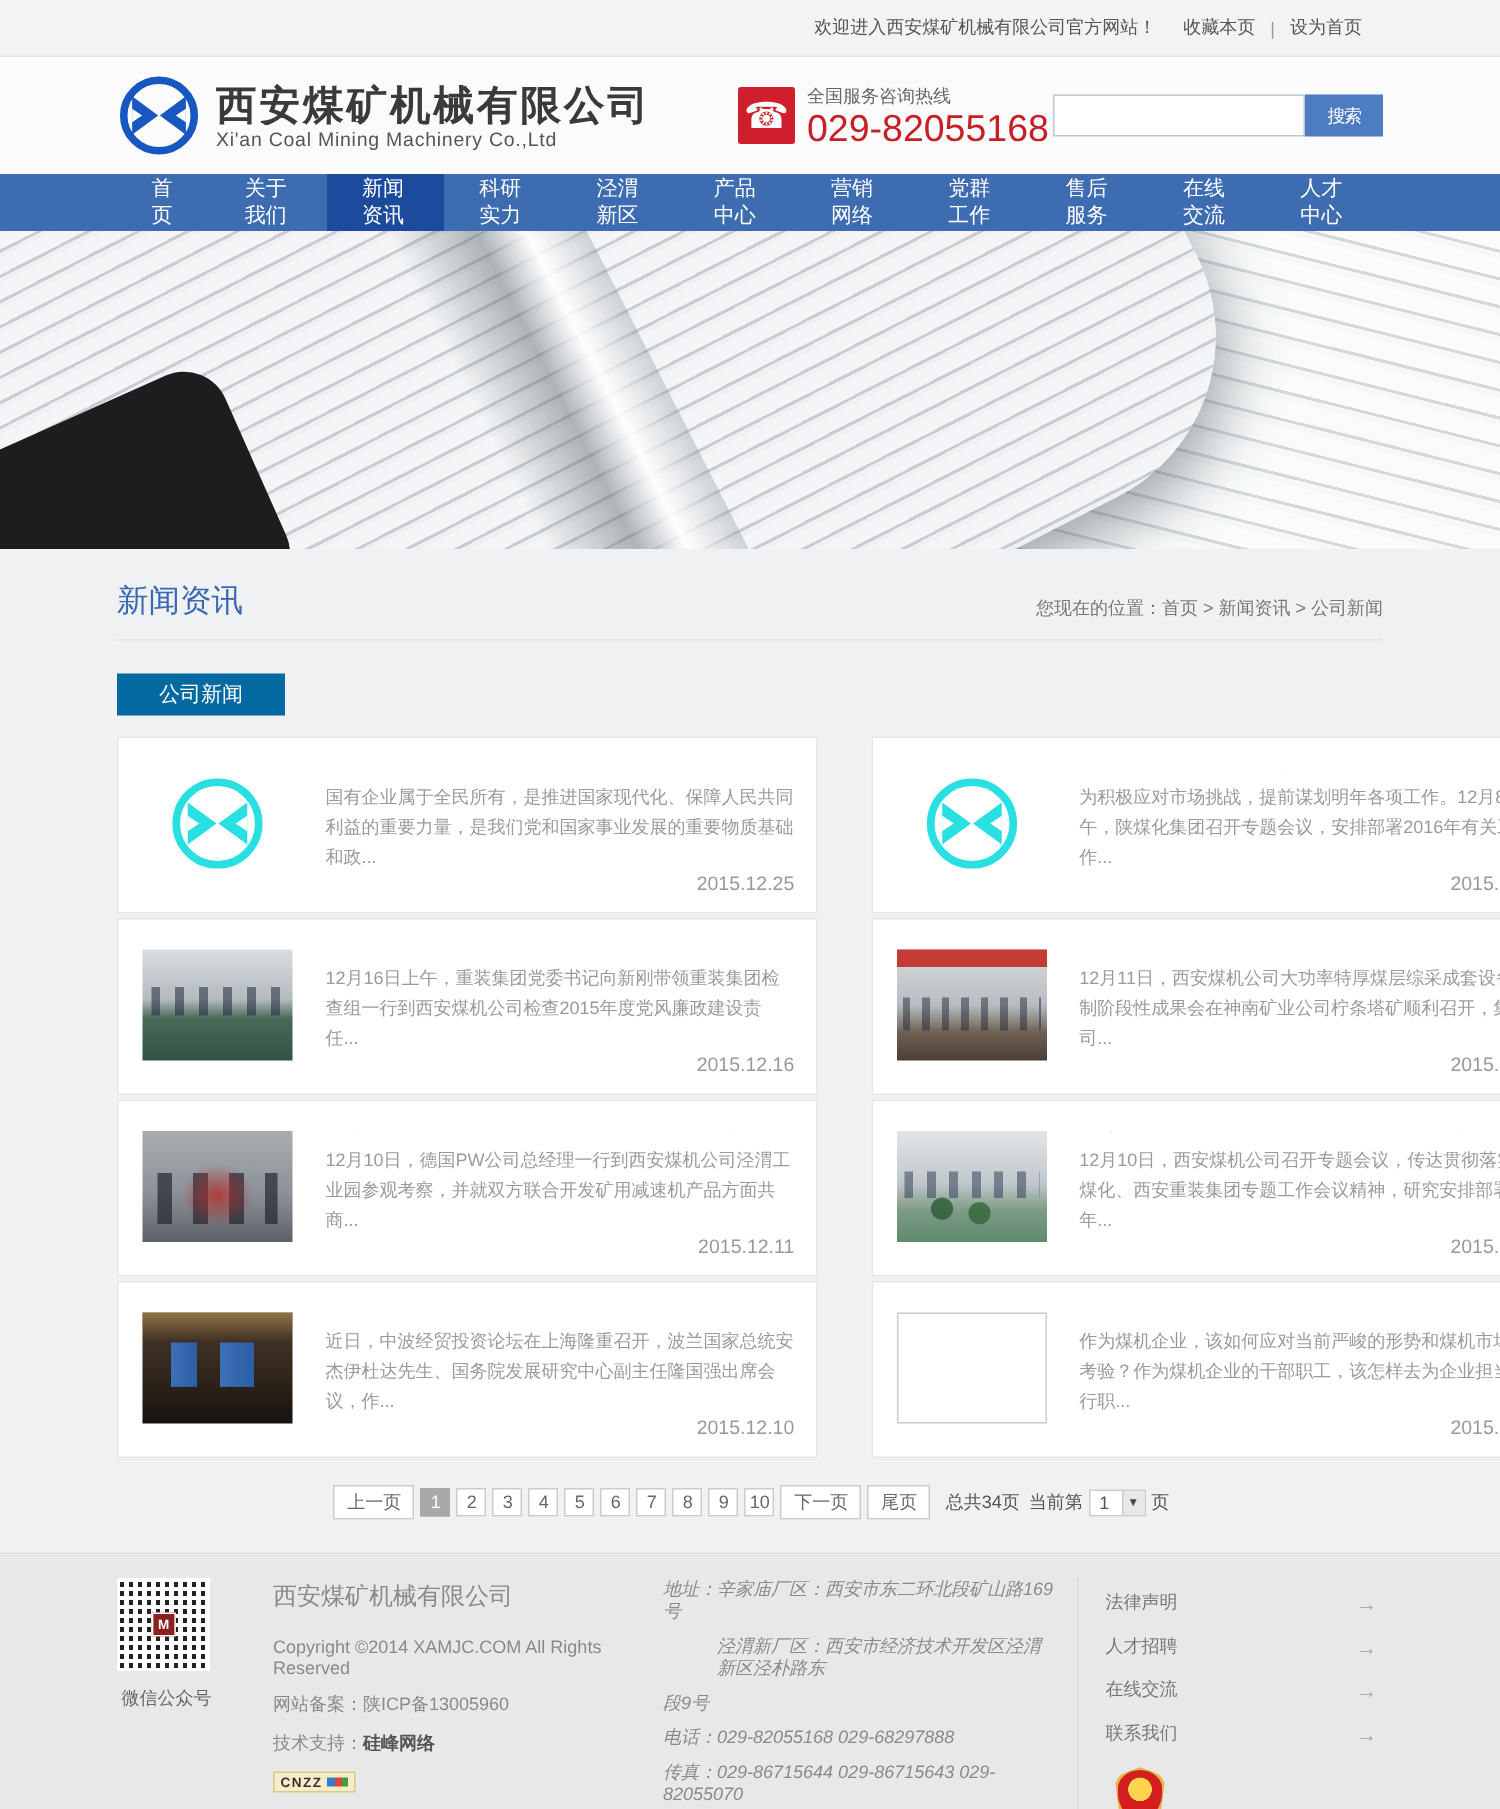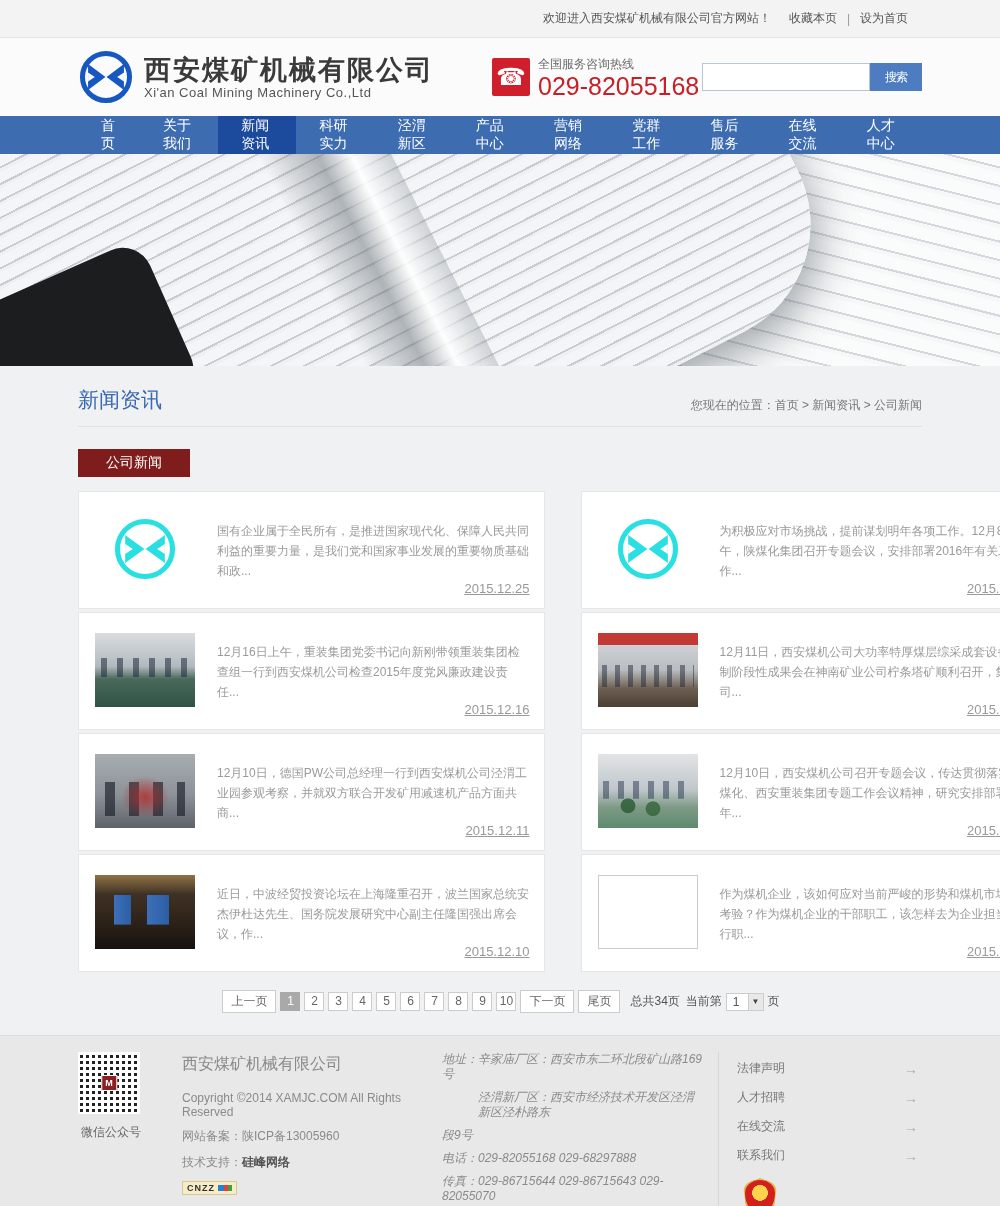--- a/index.html
+++ b/index.html
@@ -50,21 +50,21 @@
   .banner .corner { position:absolute; left:-40px; bottom:-70px; width:220px; height:160px;
       background:#1b1d1f; transform:rotate(-24deg); border-radius:30px; }
 
   
   .main { background:#eff1f2; padding-bottom:18px; }
   .container { width:844px; margin:0 auto; }
   .title-row { display:flex; align-items:flex-end; justify-content:space-between; padding:20px 0 12px; border-bottom:1px solid #e0e2e3; }
   .page-title { font-size:21px; color:#3a68b4; font-weight:normal; }
   .breadcrumb { font-size:12px; color:#777; }
   .tab-row { margin-top:22px; }
-  .tab-btn { display:inline-block; background:#7f1d1d; color:#fff; font-size:14px; padding:5px 28px; border:0; cursor:pointer; }
+  .tab-btn { display:inline-block; background:#0369a1; color:#fff; font-size:14px; padding:5px 28px; border:0; cursor:pointer; }
 
   .cards { margin-top:14px; display:grid; grid-template-columns:1fr 1fr; gap:3px 36px; }
   .card { background:#fff; border:1px solid #e4e6e7; height:118px; display:flex; padding:16px 14px 12px 16px; cursor:pointer; }
   .thumb { width:100px; height:74px; flex:0 0 100px; margin-top:4px; background:#fff; position:relative; }
   .thumb .logo-mark-cyan { display:none; }
   .thumb[data-img="logo"] { display:flex; align-items:center; justify-content:center; height:86px; margin-top:-2px; }
   .thumb[data-img="logo"] .logo-mark-cyan { display:block; width:64px; height:64px; }
   .thumb[data-img="blank"] { border:1px solid #ccc; }
   .thumb[data-img="photo-meeting"] { background-image:
       repeating-linear-gradient(90deg, rgba(30,40,60,.55) 0 6px, rgba(0,0,0,0) 6px 16px),
@@ -88,21 +88,21 @@
       background-size:100% 100%,100% 100%,90% 24%,100% 100%; background-position:0 0,0 0,50% 48%,0 0; background-repeat:no-repeat,no-repeat,no-repeat,no-repeat; }
   .thumb[data-img="photo-stage"] { background-image:
       linear-gradient(180deg, rgba(200,160,90,.55) 0%, rgba(0,0,0,0) 26%),
       linear-gradient(90deg, rgba(0,0,0,0) 14%, #3d70b8 14%, #2c5ea6 34%, rgba(0,0,0,0) 34%, rgba(0,0,0,0) 52%, #3d70b8 52%, #2c5ea6 78%, rgba(0,0,0,0) 78%),
       linear-gradient(180deg,#4a3a2c 0%,#32261c 55%,#17120e 100%);
       background-size:100% 100%,86% 40%,100% 100%; background-position:0 0,50% 46%,0 0; background-repeat:no-repeat,no-repeat,no-repeat; }
 
   .card-body { flex:1; margin-left:22px; display:flex; flex-direction:column; }
   .card-title { font-size:15px; color:#4c4c4c; font-weight:bold; margin:4px 0 8px; white-space:nowrap; overflow:hidden; }
   .card-excerpt { font-size:12px; color:#9a9a9a; line-height:20px; }
-  .card-date { margin-top:auto; text-align:right; font-size:13px; color:#999;text-decoration:underline; }
+  .card-date { margin-top:auto; text-align:right; font-size:13px; color:#999; }
 
   
   .pagination { margin:18px 0 4px; display:flex; justify-content:center; align-items:center; font-size:12px; color:#555; }
   .pg-btn { border:1px solid #ccc; background:#fff; color:#666; padding:2px 8px; margin:0 2px; cursor:pointer; font-size:12px; }
   .pg-pages { display:flex; }
   .pg-page { border:1px solid #ccc; background:#fff; color:#666; min-width:20px; height:19px; line-height:17px;
              text-align:center; margin:0 2px; cursor:pointer; }
   .pg-page.active { background:#a9a9a9; border-color:#a9a9a9; color:#fff; }
   .pg-info { margin-left:8px; display:flex; align-items:center; }
   .pg-select { border:1px solid #ccc; background:#fff; margin:0 4px; display:inline-flex; align-items:center; cursor:pointer; }

